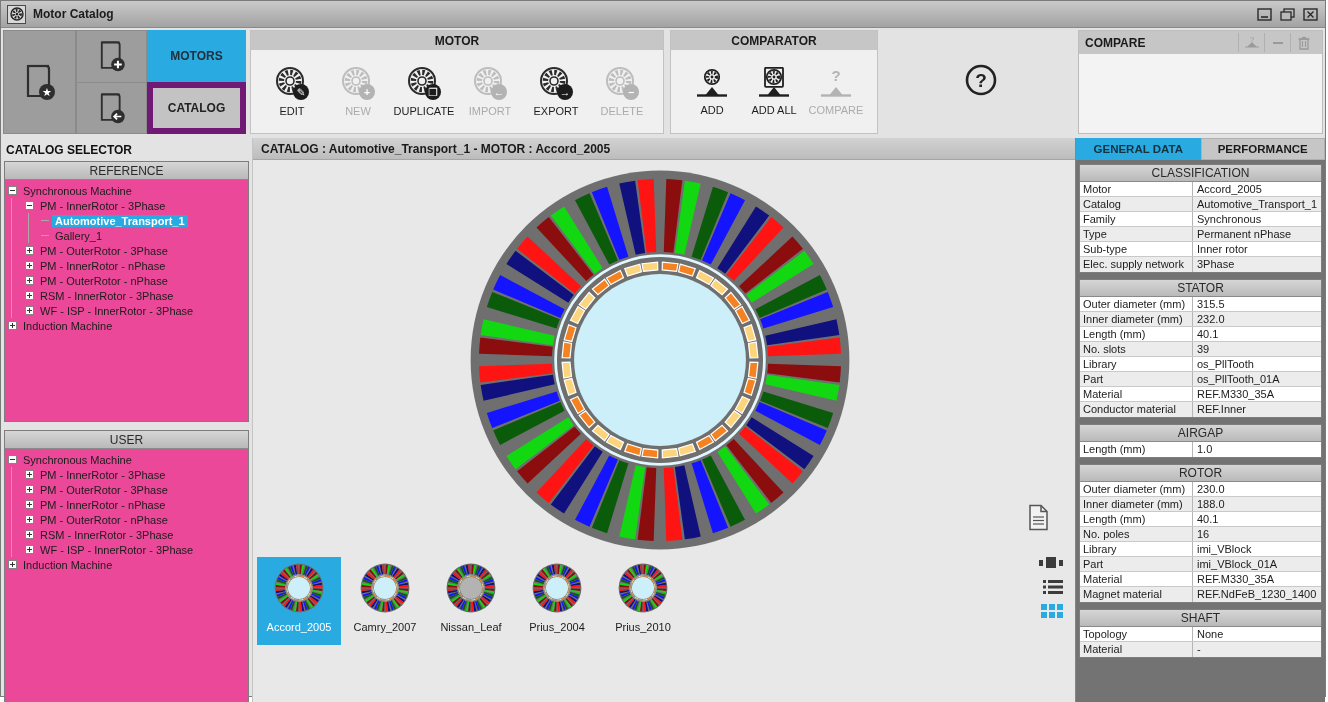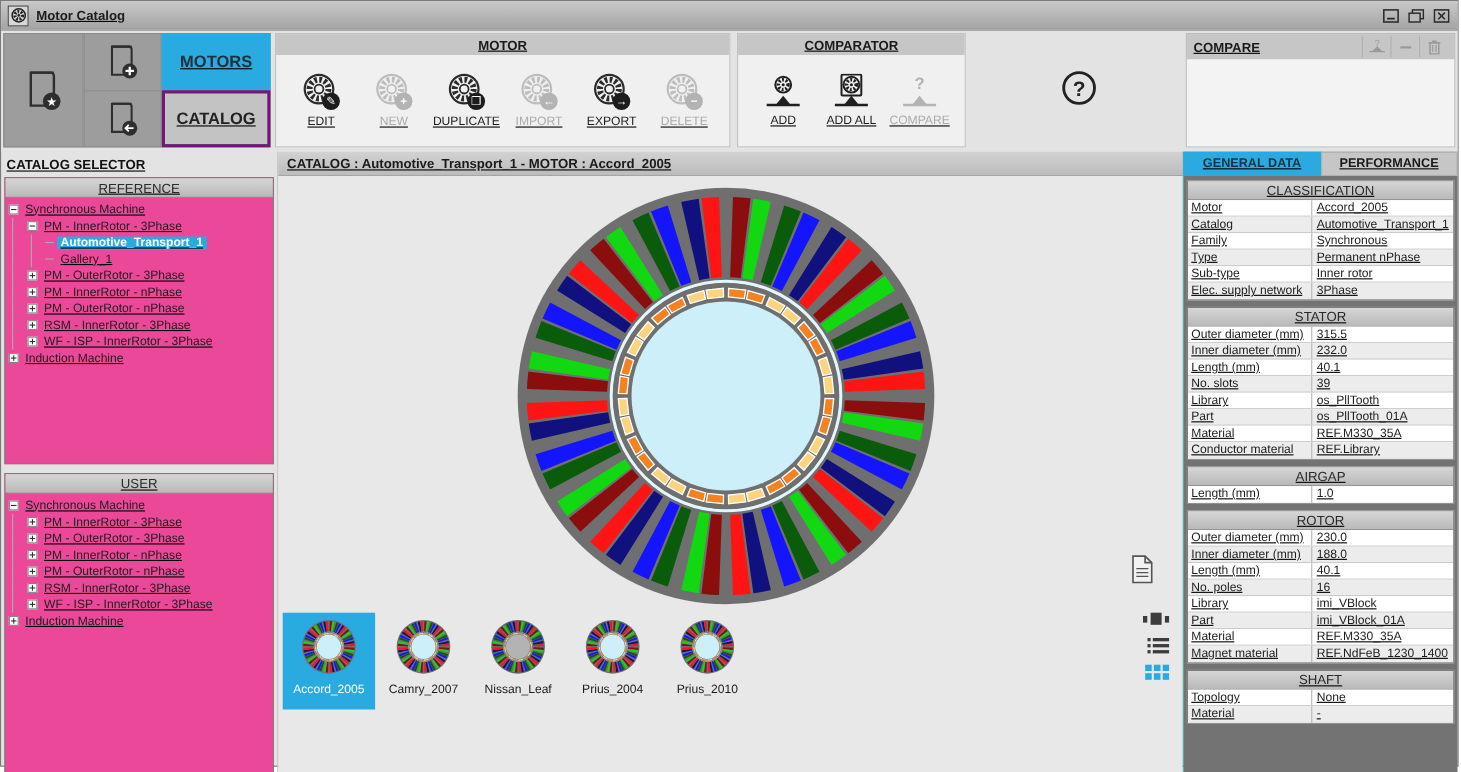--- a/index.html
+++ b/index.html
@@ -1,39 +1,39 @@
 <!DOCTYPE html>
 <html><head>
 <meta charset="utf-8">
 <style>
   * { margin:0; padding:0; box-sizing:border-box; }
   html,body { width:1328px; height:702px; background:#fff; overflow:hidden;
               font-family:"Liberation Sans","DejaVu Sans",sans-serif; }
   .window { position:absolute; left:0; top:0; width:1326px; height:697px;
-            border:1px solid #7a7a7a; background:#e3e3e3;text-decoration:underline; }
+            border:1px solid #7a7a7a; background:#e3e3e3; }
 
   
   .titlebar { height:27px; background:linear-gradient(#c9c9c9,#a3a3a3);
               border-bottom:1px solid #8a8a8a; display:flex; align-items:center; padding:0 6px; }
   .app-icon { width:19px; height:19px; border:1px solid #4a4a4a; background:#d8d8d8;
               display:flex; align-items:center; justify-content:center; margin-right:7px; }
   .titlebar .t { font-size:12px; font-weight:bold; color:#1c1c1c; flex:1; }
   .winbtn { width:17px; height:15px; margin-left:6px; display:flex; align-items:center;
             justify-content:center; cursor:default; }
 
   
   .topbar { height:110px; display:flex; align-items:stretch; padding:2px 2px 4px 2px; background:#e3e3e3; }
   .cluster { display:flex; margin-right:4px; }
   .bigbtn { width:73px; background:#9d9d9d; border:1px solid #8b8b8b; display:flex;
             align-items:center; justify-content:center; }
   .stackcol { width:71px; display:flex; flex-direction:column; }
   .stackcol .bigbtn { flex:1; width:auto; }
   .tabcol { width:99px; display:flex; flex-direction:column; }
   .navtab { flex:1; display:flex; align-items:center; justify-content:center;
-            font-size:15px; font-weight:bold; color:#222; background:#c3c3c3; border:3px solid #701a75; }
+            font-size:12px; font-weight:bold; color:#222; background:#c3c3c3; border:6px solid #701a75; }
   .navtab.active { background:#29abe2; color:#20303a; border-color:#29abe2; }
 
   .group { display:flex; flex-direction:column; border:1px solid #c2c2c2; margin-right:6px; background:#f0f0f0; }
   .group-h { height:19px; background:#c6c6c6; font-size:12px; font-weight:bold; color:#1a1a1a;
              display:flex; align-items:center; justify-content:center; }
   .group-b { flex:1; display:flex; align-items:center; padding:0 8px; }
   .tbtn { width:66px; display:flex; flex-direction:column; align-items:center; justify-content:center; }
   .tbtn .lbl { font-size:11px; margin-top:3px; color:#1d1d1d; }
   .tbtn.disabled .lbl { color:#ababab; }
 
@@ -1054,21 +1054,21 @@
             <div class="srow">
               <div class="k">Part</div>
               <div class="v">os_PllTooth_01A</div>
             </div>
             <div class="srow">
               <div class="k">Material</div>
               <div class="v">REF.M330_35A</div>
             </div>
             <div class="srow">
               <div class="k">Conductor material</div>
-              <div class="v">REF.Library</div>
+              <div class="v">REF.Inner</div>
             </div>
           </div>
           <div class="section">
             <div class="section-h">AIRGAP</div>
             <div class="srow">
               <div class="k">Length (mm)</div>
               <div class="v">1.0</div>
             </div>
           </div>
           <div class="section">

